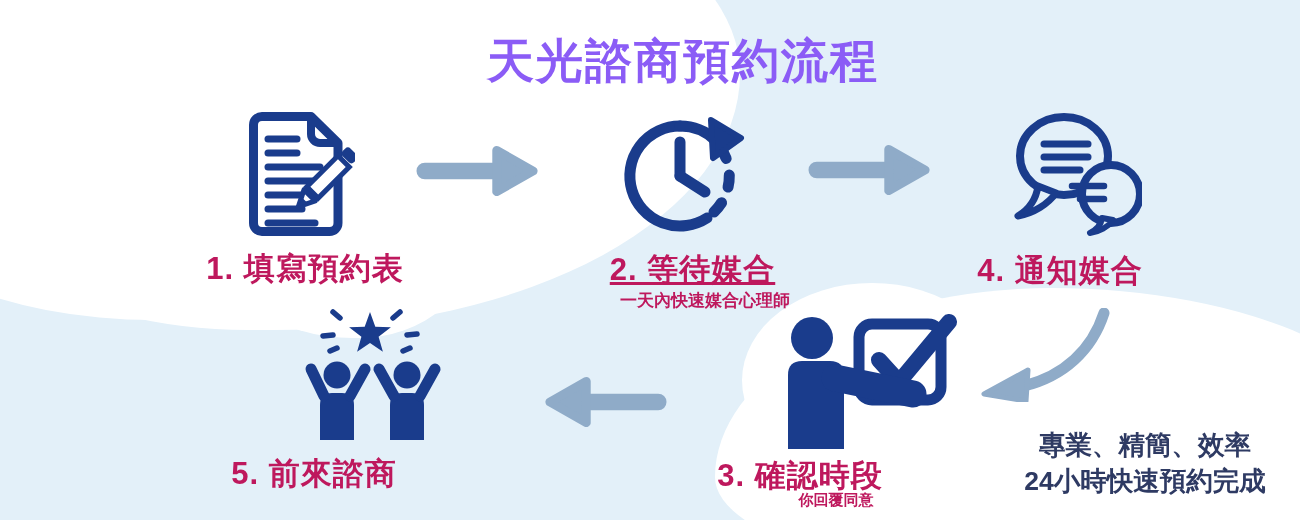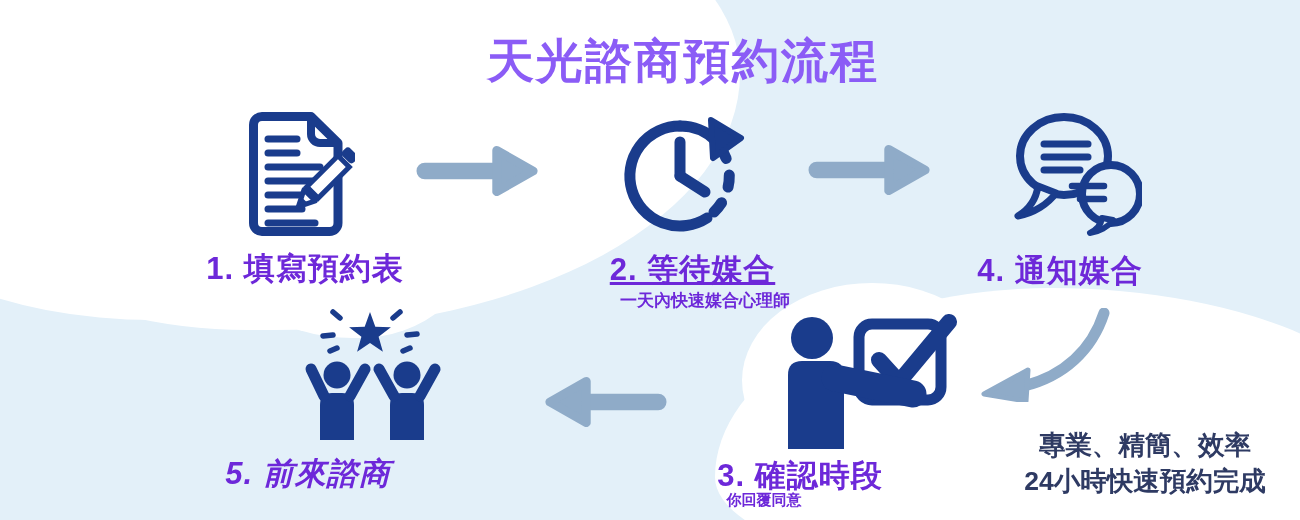--- a/index.html
+++ b/index.html
@@ -6,29 +6,29 @@
   body{width:1300px;height:520px;font-family:"Liberation Sans",sans-serif;}
   .canvas{position:relative;width:1300px;height:520px;background:#e3f0f9;overflow:hidden;}
   .blob{position:absolute;background:#ffffff;z-index:0;}
   .blob-a1{left:-90px;top:-150px;width:830px;height:480px;border-radius:45% 55% 58% 42% / 52% 48% 55% 45%;}
   .blob-a2{left:-130px;top:55px;width:570px;height:265px;border-radius:50%;}
   .blob-a3{left:213px;top:128px;width:265px;height:210px;border-radius:50% 50% 46% 54% / 52% 48% 50% 50%;}
   .blob-b{left:715px;top:288px;width:700px;height:305px;border-radius:48% 52% 40% 60% / 62% 55% 45% 38%;}
   .blob-c{left:742px;top:283px;width:260px;height:195px;border-radius:50%;}
   .layer{position:absolute;z-index:2;}
   .title{left:383px;top:30px;width:600px;text-align:center;font-size:47px;font-weight:700;color:#8b5cf6;letter-spacing:2px;}
-  .step-label{font-size:31px;font-weight:700;color:#6d28d9;text-align:center;letter-spacing:1px;white-space:nowrap;}
-  .step-sub{font-size:17px;font-weight:700;color:#6d28d9;text-align:center;white-space:nowrap;}
+  .step-label{font-size:31px;font-weight:700;color:#be185d;text-align:center;letter-spacing:1px;white-space:nowrap;}
+  .step-sub{font-size:17px;font-weight:700;color:#be185d;text-align:center;white-space:nowrap;}
   .lbl1{left:160px;top:248px;width:290px;}
   .lbl2{left:545px;top:249px;width:295px;text-decoration:underline;}
   .sub2{left:555px;top:289px;width:300px;font-size:17px;}
   .lbl3{left:910px;top:250px;width:300px;}
   .lbl4{left:650px;top:455px;width:300px;}
-  .sub4{left:664px;top:491px;width:200px;font-size:15px;}
-  .lbl5{left:178px;top:453px;width:260px;font-style:italic;}
+  .sub4{left:736px;top:491px;width:200px;font-size:15px;}
+  .lbl5{left:184px;top:453px;width:260px;}
   .tagline{left:980px;top:427px;width:330px;text-align:center;font-size:26.5px;font-weight:700;color:#2e3a63;line-height:36px;white-space:nowrap;}
   .icon{position:absolute;z-index:2;}
   .flip{transform:scaleX(-1);}
   svg{display:block;}
 </style>
 </head>
 <body>
 
 <div class="canvas">
 

